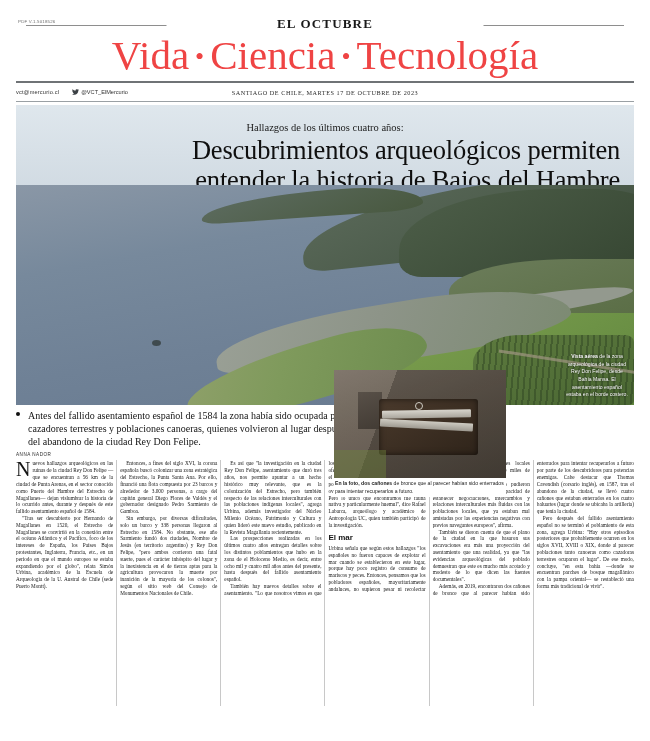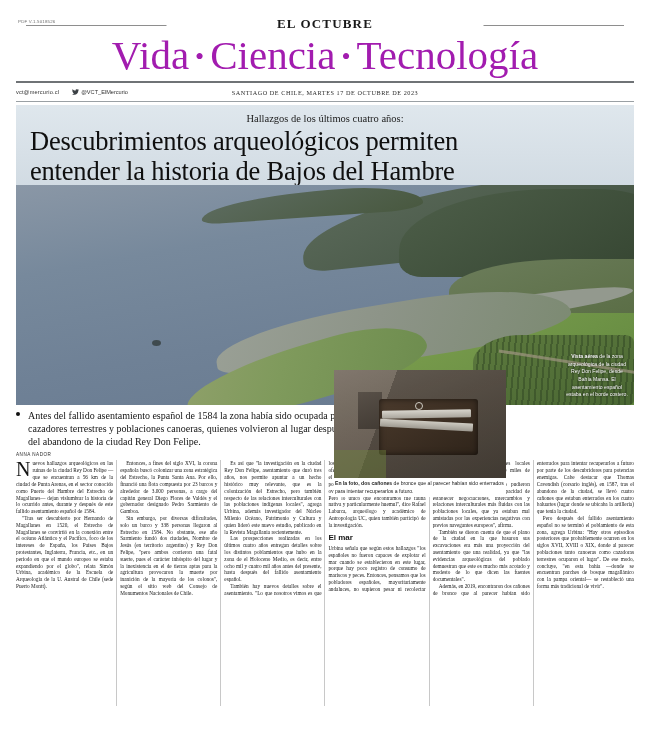--- a/index.html
+++ b/index.html
@@ -37,21 +37,21 @@
     font-family: "Liberation Sans", sans-serif;
     font-size: 4.4px; letter-spacing: .2px; color: #6d6d6d;
     background: #fff; padding: 0 2px;
   }
 
   
   .masthead {
     text-align: center;
     font-family: "Liberation Serif", serif;
     font-size: 41px;
-    color: #a21caf;
+    color: #ef4444;
     letter-spacing: 0px;
     line-height: 1.05;
     margin: -2px 0 2px 0;
     white-space: nowrap;
   }
   .masthead .sep { font-size: 26px; vertical-align: 4px; padding: 0 6px; }
 
   .rule-thick { height: 2px; background: #6f7376; margin: 4px 8px 0 8px; }
 
   .inforow {
@@ -79,24 +79,24 @@
     position: relative; margin: 3px 8px 0 8px;
     height: 300px; background: #d9e3ea; overflow: hidden;
   }
   .hero .sky {
     position: absolute; left:0; right:0; top:0; height: 96px;
     background: linear-gradient(#dfe7ed, #cfd9e1);
   }
   .kicker {
     position: relative; text-align: center;
     font-family: "Liberation Serif", serif;
-    font-size: 10.5px; color: #1b1b1b; padding-top: 8px;
+    font-size: 10.5px; color: #1b1b1b; padding-top: 17px;
   }
   .headline {
-    position: relative; text-align: left;
+    position: relative; text-align: right;
     font-family: "Liberation Serif", serif;
     font-size: 26.5px; line-height: 1.12; color: #0f0f0f;
     padding: 3px 14px 0 14px; letter-spacing: -0.2px;
   }
 
   
   .photo-aerial {
     position: absolute; left: 0; right: 0; top: 80px; bottom: 0;
     overflow: hidden; background: #6f7f91;
   }

